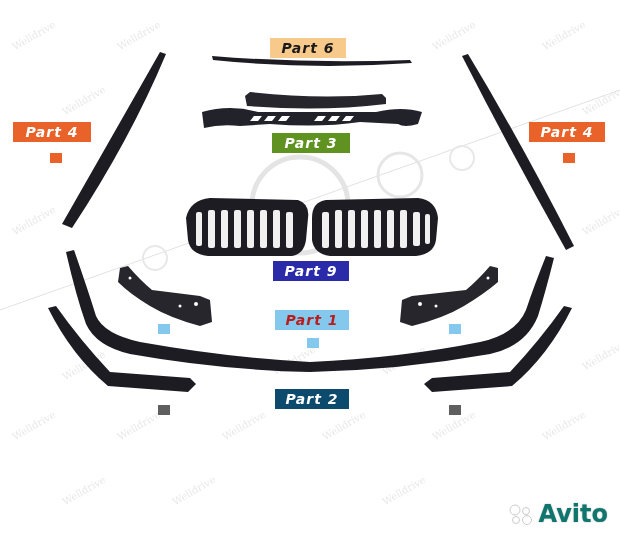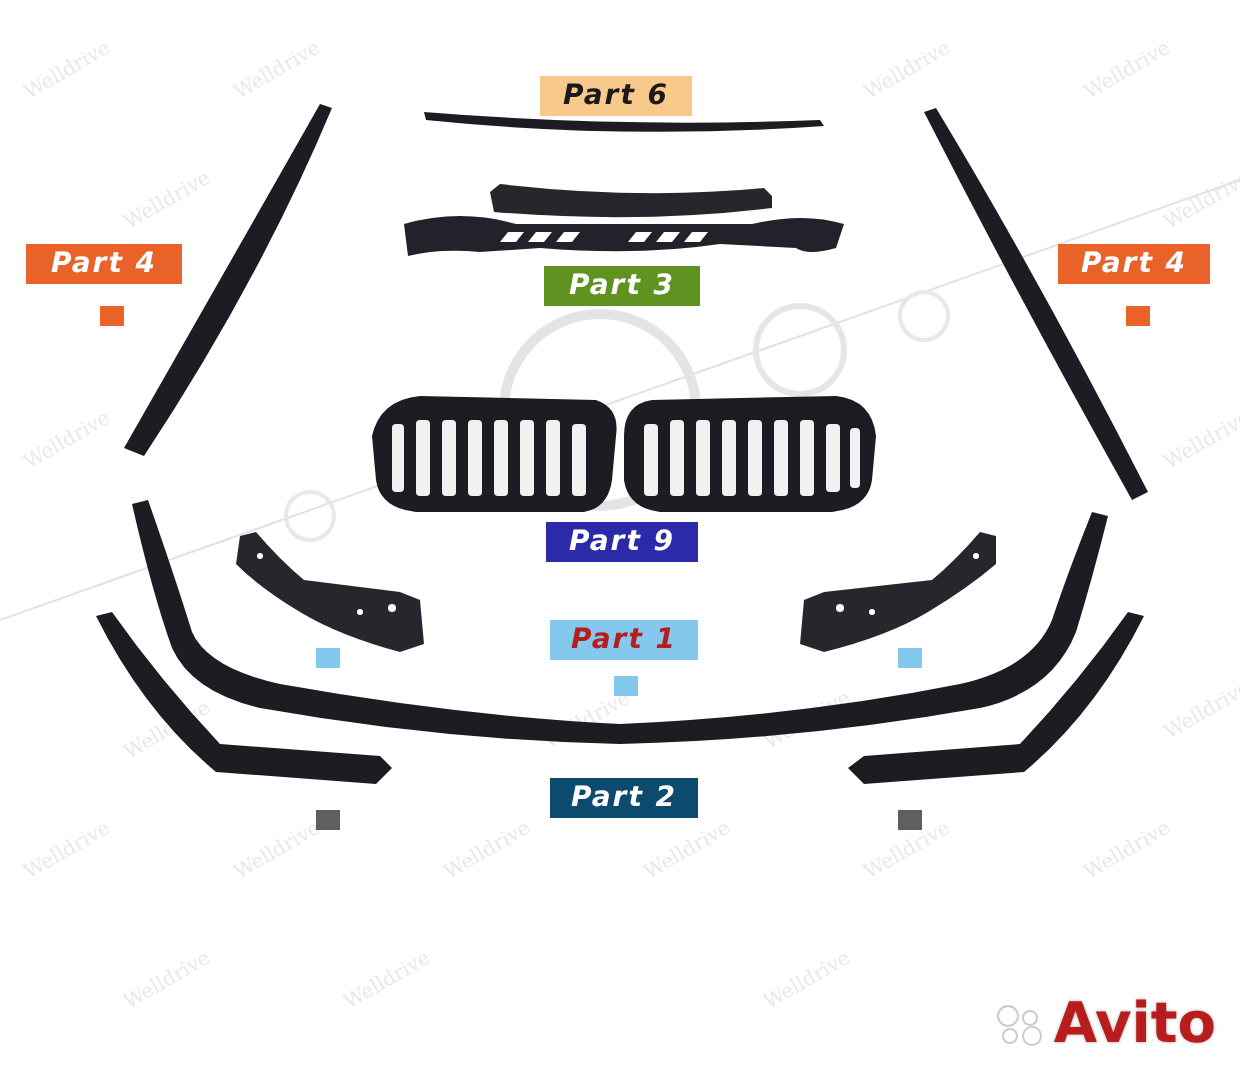--- a/index.html
+++ b/index.html
@@ -22,22 +22,22 @@
     .watermark {
       position: absolute; font-family: "DejaVu Serif", serif; font-size: 10px;
       color: #e8e8e8; transform: rotate(-30deg); white-space: nowrap;
     }
     svg.parts { position: absolute; left: 0; top: 0; }
     .avito {
       position: absolute; right: 12px; bottom: 12px;
       display: flex; align-items: center; gap: 4px;
     }
     .avito-text {
-      font-family: "DejaVu Sans", sans-serif; font-size: 28px; font-weight: bold;
-      color: #b91c1c;
+      font-family: "DejaVu Sans", sans-serif; font-size: 24px; font-weight: bold;
+      color: #0f766e;
       text-shadow: 0 0 1px #bbbbbb, 0 0 2px #cccccc;
     }
   </style>
 </head>
 <body>
 
 <div class="stage">
 
   <div class="watermark" style="left:10px;top:30px">Welldrive</div>
   <div class="watermark" style="left:115px;top:30px">Welldrive</div>

